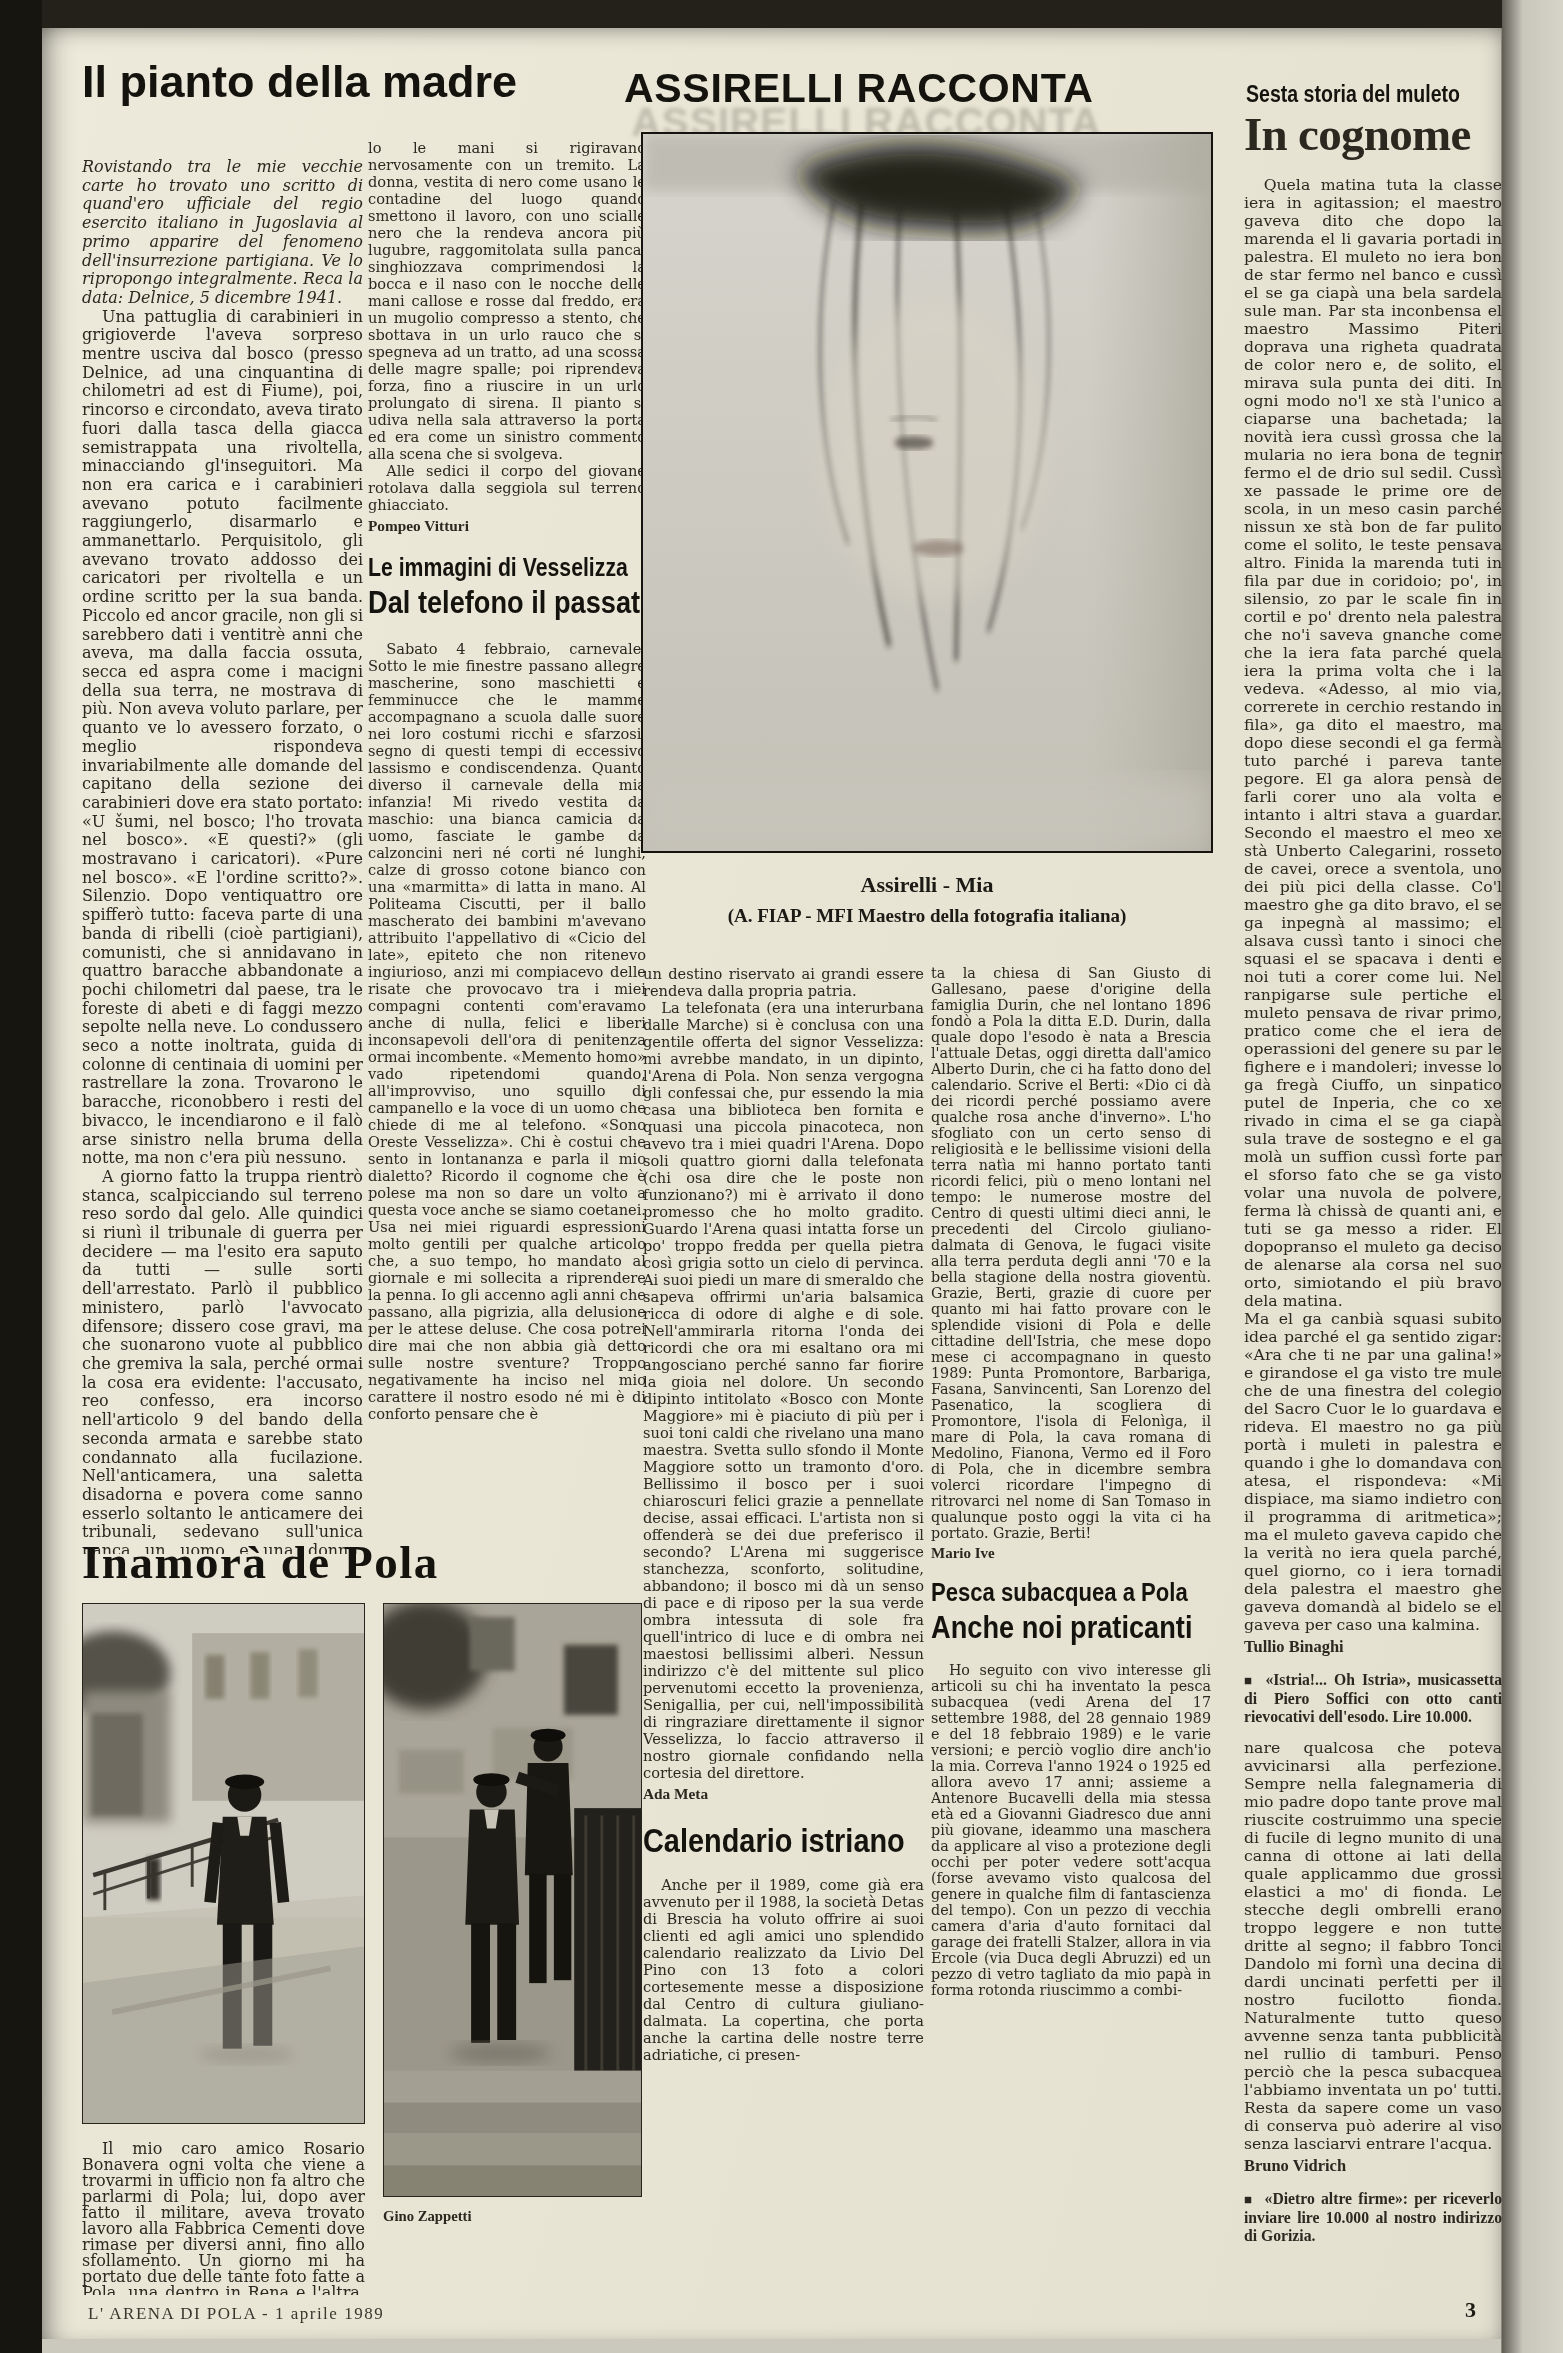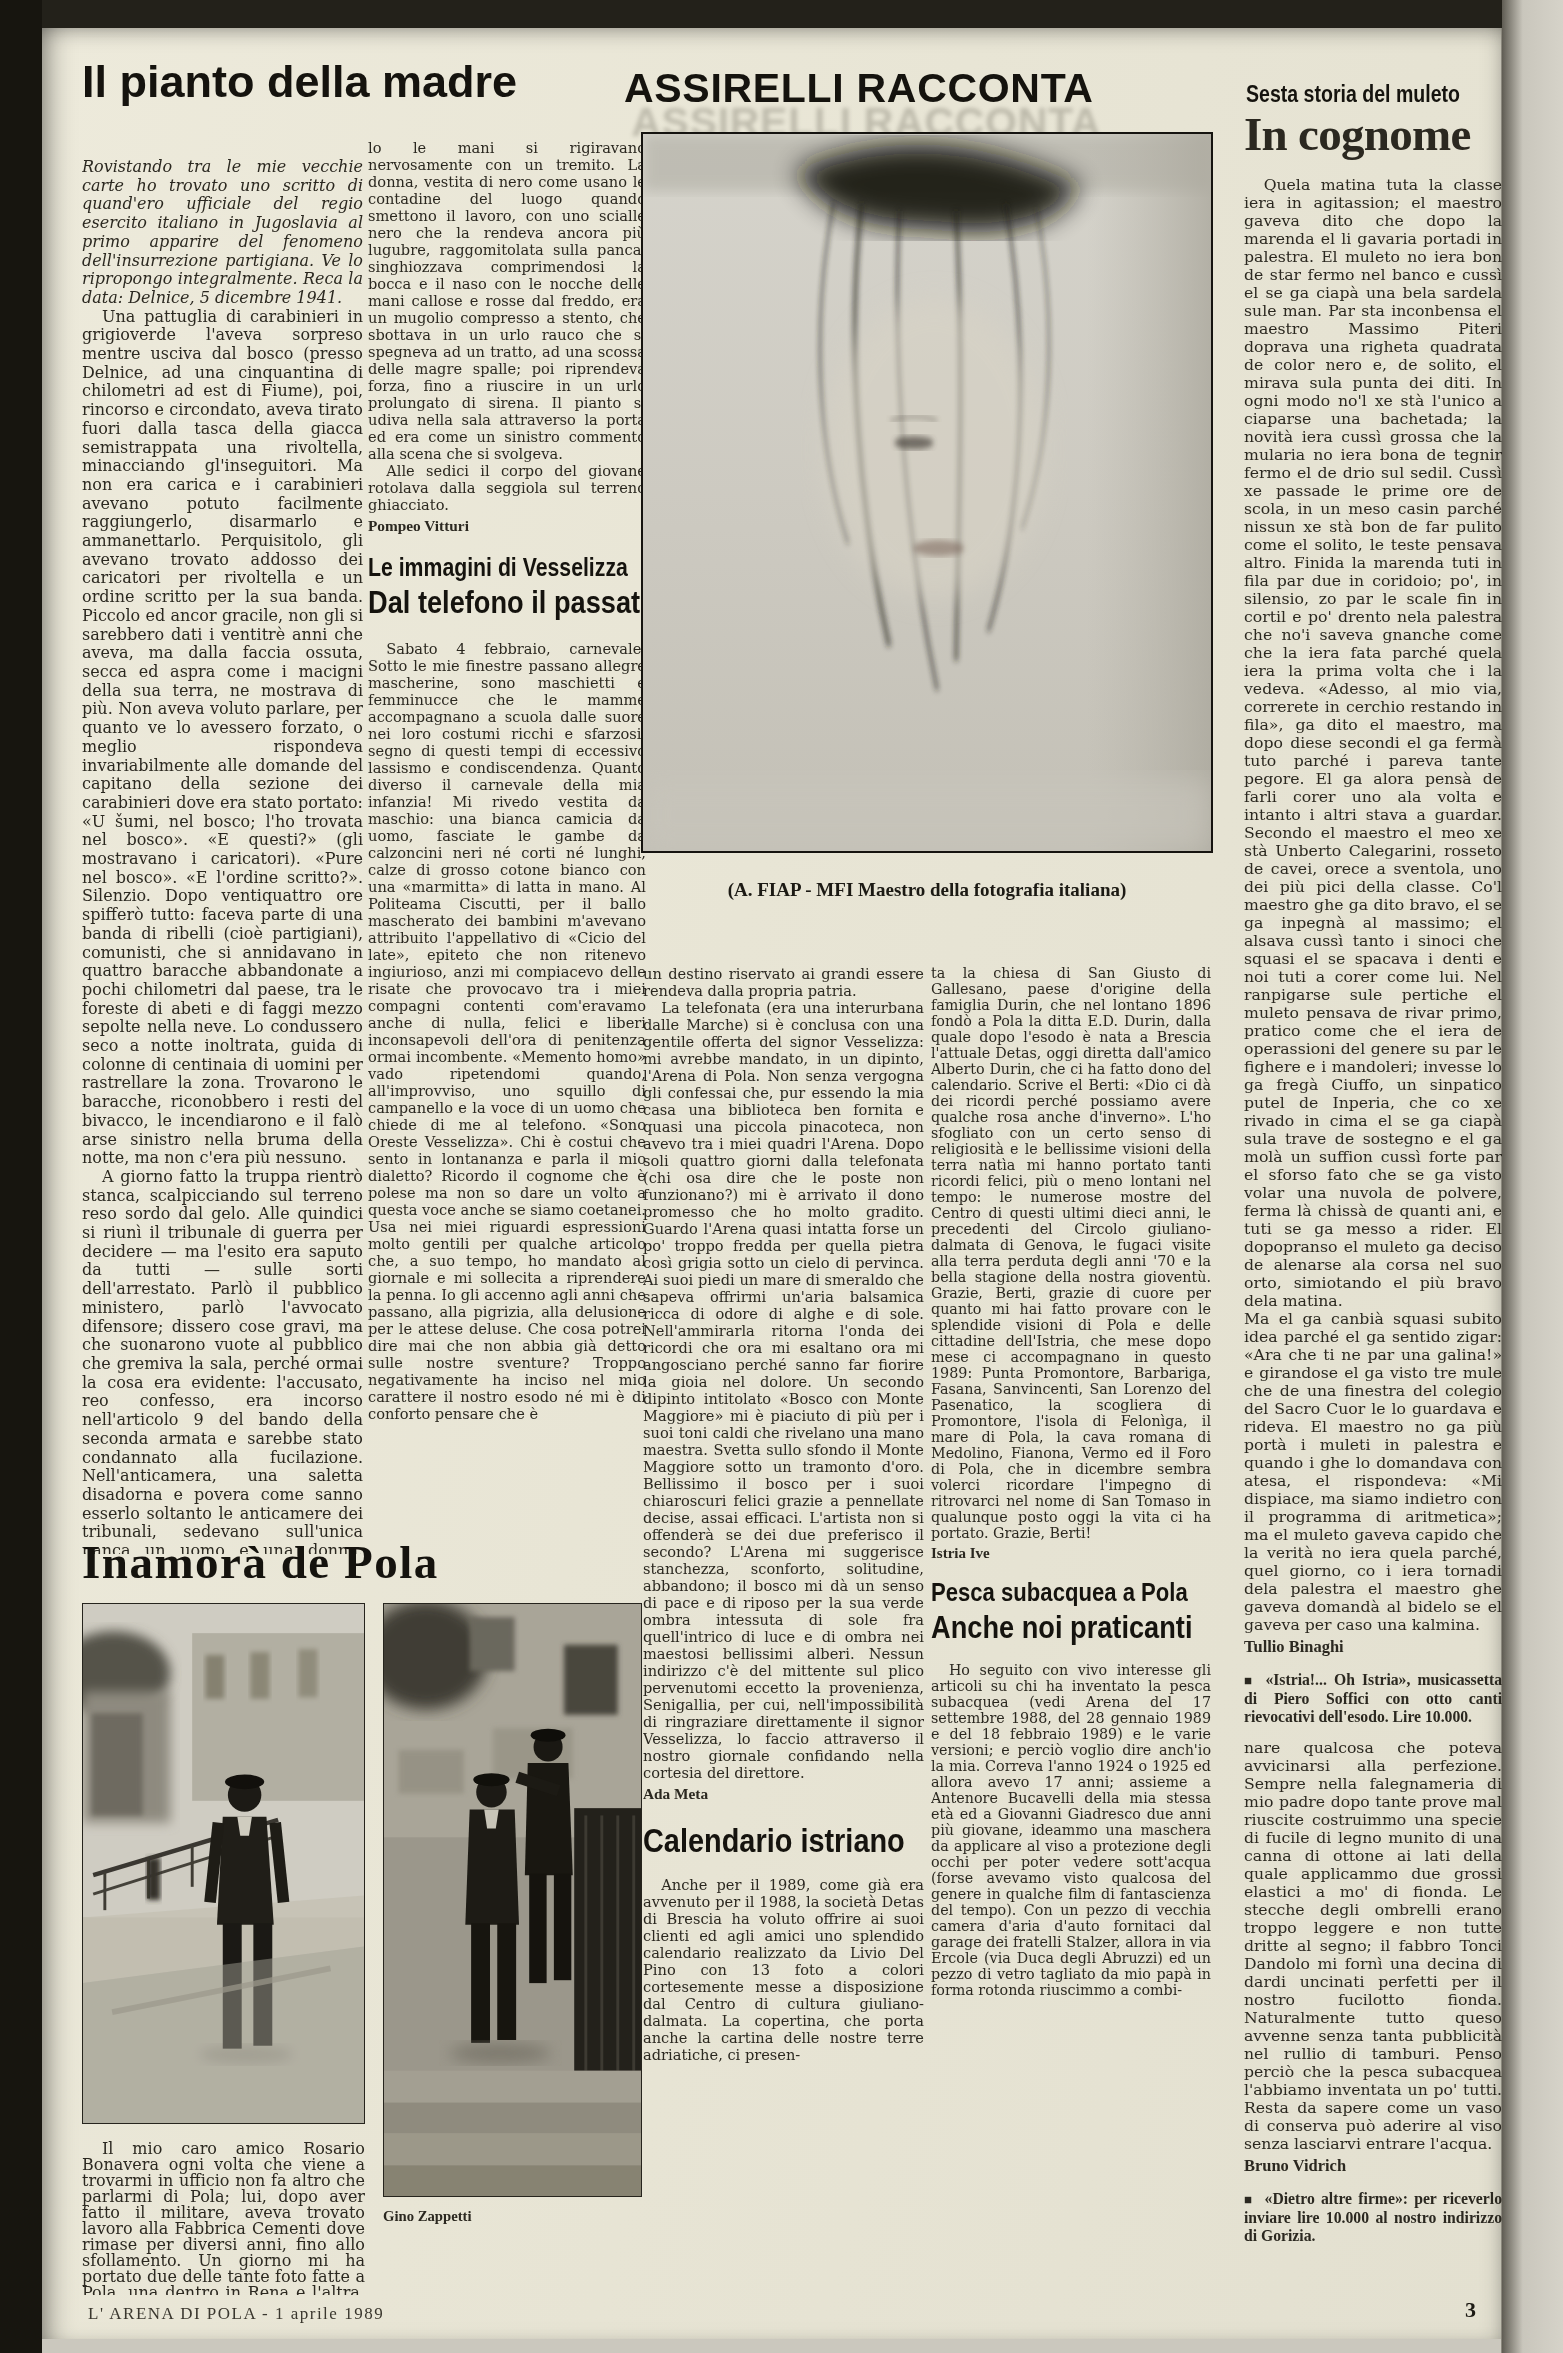--- a/index.html
+++ b/index.html
@@ -144,36 +144,37 @@
       </g>
       <ellipse cx="400" cy="430" rx="152" ry="205" fill="#d9d4c6" opacity=".55" filter="url(#b18)"></ellipse>
       <ellipse cx="372" cy="422" rx="27" ry="9" fill="#3e3931" opacity=".65" filter="url(#b4)"></ellipse>
       <path d="M340,392 Q372,380 404,392" stroke="#4a443a" stroke-width="4" fill="none" opacity=".5" filter="url(#b4)"></path>
       <ellipse cx="406" cy="566" rx="35" ry="11" fill="#6f584e" opacity=".5" filter="url(#b4)"></ellipse>
       <rect x="610" width="170" height="980" fill="url(#sideshade)"></rect>
       <rect y="880" width="780" height="100" fill="#c8c5bb" opacity=".7" filter="url(#b18)"></rect>
     </svg>
   </div>
   <div class="caption">
+    <div class="c1">Assirelli - Mia</div>
     <div class="c2">(A. FIAP - MFI Maestro della fotografia italiana)</div>
   </div>
 
   <div class="col col3">
     <p class="noind">un destino riservato ai grandi essere rendeva dalla propria patria.</p>
     <p>La telefonata (era una interurbana dalle Marche) si è conclusa con una gentile offerta del signor Vesselizza: mi avrebbe mandato, in un dipinto, l'Arena di Pola. Non senza vergogna gli confessai che, pur essendo la mia casa una biblioteca ben fornita e quasi una piccola pinacoteca, non avevo tra i miei quadri l'Arena. Dopo soli quattro giorni dalla telefonata (chi osa dire che le poste non funzionano?) mi è arrivato il dono promesso che ho molto gradito. Guardo l'Arena quasi intatta forse un po' troppo fredda per quella pietra così grigia sotto un cielo di pervinca. Ai suoi piedi un mare di smeraldo che sapeva offrirmi un'aria balsamica ricca di odore di alghe e di sole. Nell'ammirarla ritorna l'onda dei ricordi che ora mi esaltano ora mi angosciano perché sanno far fiorire la gioia nel dolore. Un secondo dipinto intitolato «Bosco con Monte Maggiore» mi è piaciuto di più per i suoi toni caldi che rivelano una mano maestra. Svetta sullo sfondo il Monte Maggiore sotto un tramonto d'oro. Bellissimo il bosco per i suoi chiaroscuri felici grazie a pennellate decise, assai efficaci. L'artista non si offenderà se dei due preferisco il secondo? L'Arena mi suggerisce stanchezza, sconforto, solitudine, abbandono; il bosco mi dà un senso di pace e di riposo per la sua verde ombra intessuta di sole fra quell'intrico di luce e di ombra nei maestosi bellissimi alberi. Nessun indirizzo c'è del mittente sul plico pervenutomi eccetto la provenienza, Senigallia, per cui, nell'impossibilità di ringraziare direttamente il signor Vesselizza, lo faccio attraverso il nostro giornale confidando nella cortesia del direttore.</p>
     <div class="byline">Ada Meta</div>
     <div class="h-sans ttl-cal">
       <span class="condensed">Calendario istriano</span>
     </div>
     <p>Anche per il 1989, come già era avvenuto per il 1988, la società Detas di Brescia ha voluto offrire ai suoi clienti ed agli amici uno splendido calendario realizzato da Livio Del Pino con 13 foto a colori cortesemente messe a disposizione dal Centro di cultura giuliano-dalmata. La copertina, che porta anche la cartina delle nostre terre adriatiche, ci presen-</p>
   </div>
 
   <div class="col col4">
     <p class="noind">ta la chiesa di San Giusto di Gallesano, paese d'origine della famiglia Durin, che nel lontano 1896 fondò a Pola la ditta E.D. Durin, dalla quale dopo l'esodo è nata a Brescia l'attuale Detas, oggi diretta dall'amico Alberto Durin, che ci ha fatto dono del calendario. Scrive el Berti: «Dio ci dà dei ricordi perché possiamo avere qualche rosa anche d'inverno». L'ho sfogliato con un certo senso di religiosità e le bellissime visioni della terra natìa mi hanno portato tanti ricordi felici, più o meno lontani nel tempo: le numerose mostre del Centro di questi ultimi dieci anni, le precedenti del Circolo giuliano-dalmata di Genova, le fugaci visite alla terra perduta degli anni '70 e la bella stagione della nostra gioventù. Grazie, Berti, grazie di cuore per quanto mi hai fatto provare con le splendide visioni di Pola e delle cittadine dell'Istria, che mese dopo mese ci accompagnano in questo 1989: Punta Promontore, Barbariga, Fasana, Sanvincenti, San Lorenzo del Pasenatico, la scogliera di Promontore, l'isola di Felonìga, il mare di Pola, la cava romana di Medolino, Fianona, Vermo ed il Foro di Pola, che in dicembre sembra volerci ricordare l'impegno di ritrovarci nel nome di San Tomaso in qualunque posto oggi la vita ci ha portato. Grazie, Berti!</p>
-    <div class="byline">Istria Ive</div>
+    <div class="byline">Mario Ive</div>
     <div class="h-sans sub-pesca">
       <span class="condensed">Pesca subacquea a Pola</span>
     </div>
     <div class="h-sans ttl-prat">
       <span class="condensed">Anche noi praticanti</span>
     </div>
     <p>Ho seguito con vivo interesse gli articoli su chi ha inventato la pesca subacquea (vedi Arena del 17 settembre 1988, del 28 gennaio 1989 e del 18 febbraio 1989) e le varie versioni; e perciò voglio dire anch'io la mia. Correva l'anno 1924 o 1925 ed allora avevo 17 anni; assieme a Antenore Bucavelli della mia stessa età ed a Giovanni Giadresco due anni più giovane, ideammo una maschera da applicare al viso a protezione degli occhi per poter vedere sott'acqua (forse avevamo visto qualcosa del genere in qualche film di fantascienza del tempo). Con un pezzo di vecchia camera d'aria d'auto fornitaci dal garage dei fratelli Stalzer, allora in via Ercole (via Duca degli Abruzzi) ed un pezzo di vetro tagliato da mio papà in forma rotonda riuscimmo a combi-</p>
   </div>
 
   <div class="col col5">

